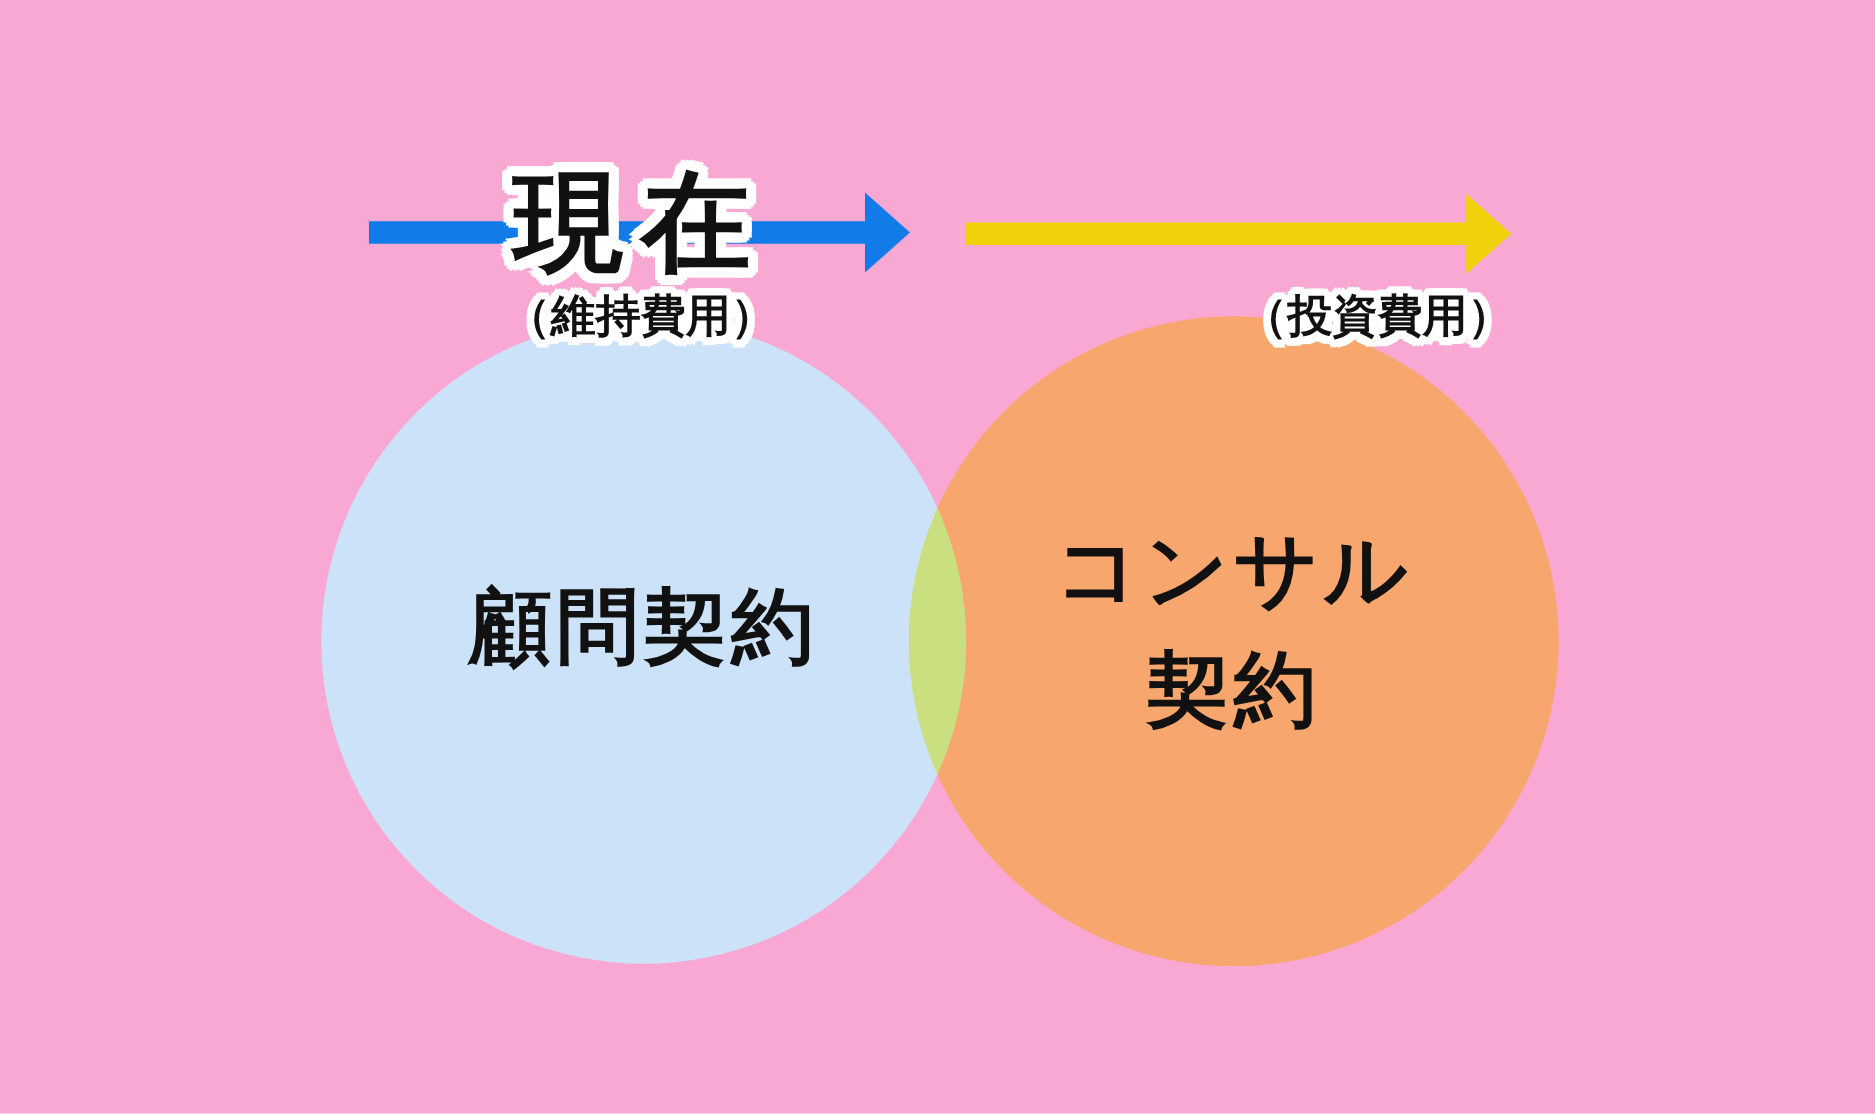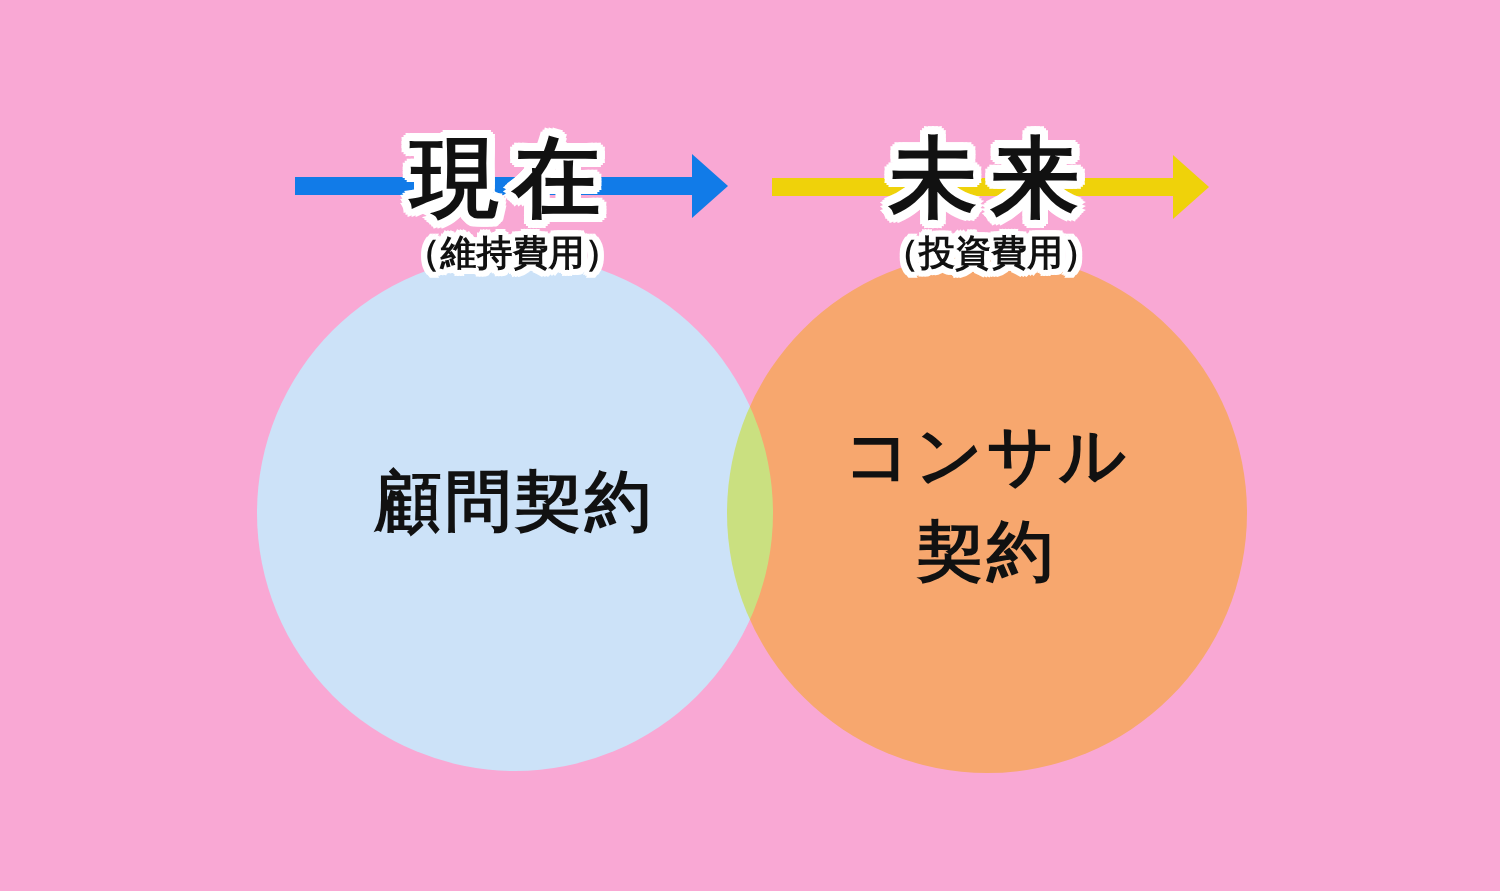--- a/index.html
+++ b/index.html
@@ -58,21 +58,21 @@
     text-align: center;
     white-space: nowrap;
     text-shadow:
       -6px 0 0 #fff, 6px 0 0 #fff, 0 -6px 0 #fff, 0 6px 0 #fff,
       -4px -4px 0 #fff, 4px -4px 0 #fff, -4px 4px 0 #fff, 4px 4px 0 #fff,
       -6px -3px 0 #fff, 6px -3px 0 #fff, -6px 3px 0 #fff, 6px 3px 0 #fff,
       -3px -6px 0 #fff, 3px -6px 0 #fff, -3px 6px 0 #fff, 3px 6px 0 #fff,
       -3px 0 0 #fff, 3px 0 0 #fff, 0 -3px 0 #fff, 0 3px 0 #fff;
   }
   .tl-subtitle.present { left: 295px; top: 235px; width: 435px; }
-  .tl-subtitle.future  { left: 772px; top: 235px; width: 438px; }
+  .tl-subtitle.future  { left: 772px; top: 235px; width: 438px; text-align: right; }
 
   
   .circle {
     position: absolute;
     z-index: 1;
     border-radius: 50%;
   }
   .circle.left  { left: 257px; top: 255px; width: 516px; height: 516px; }
   .circle.right { left: 727px; top: 253px; width: 520px; height: 520px; mix-blend-mode: multiply; }
 
@@ -108,21 +108,20 @@
   </svg>
 
   <div class="circle left" style="background-color: rgb(204, 226, 248);"></div>
 
   <div class="circle right" style="background-color: rgb(253, 253, 132);"></div>
 
   <div class="tl-title present">現在</div>
 
   <div class="tl-subtitle present">（維持費用）</div>
 
-  <div class="tl-title future">未来</div>
 
   <div class="tl-subtitle future">（投資費用）</div>
 
   <div class="circle-label right">
     <div>コンサル</div>
     <div>契約</div>
   </div>
 
   <div class="circle-label left">顧問契約</div>
 

